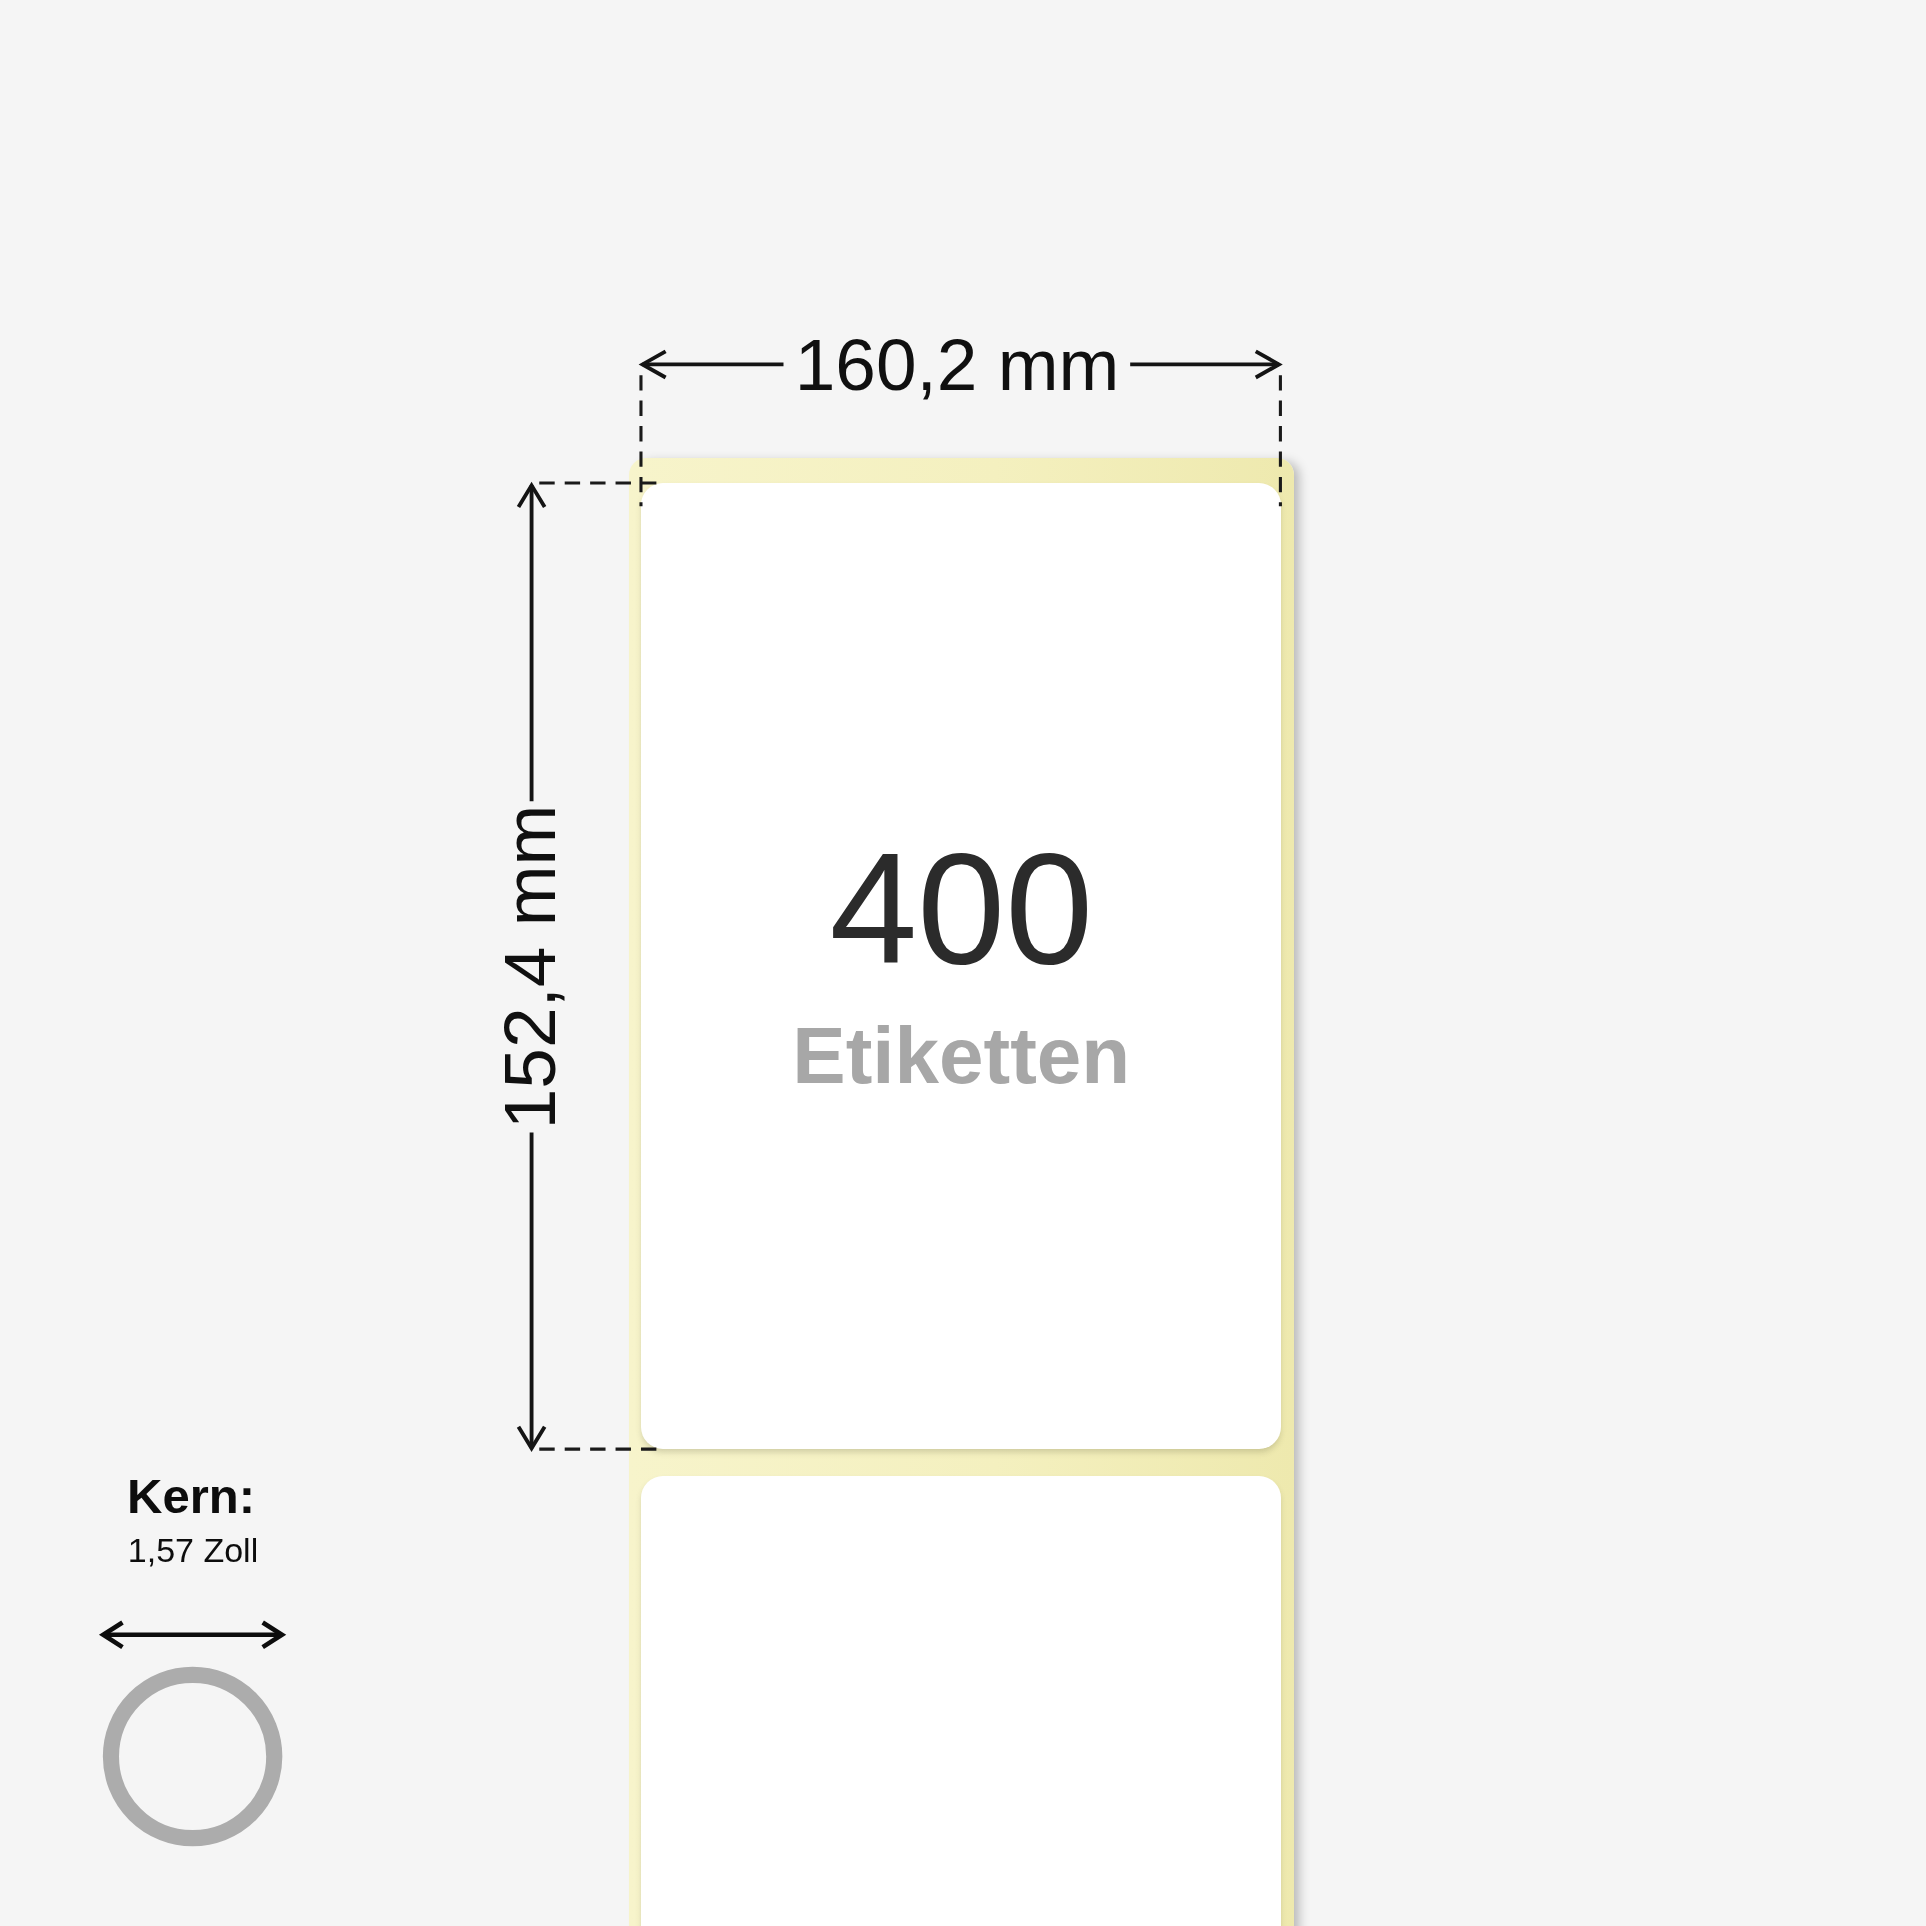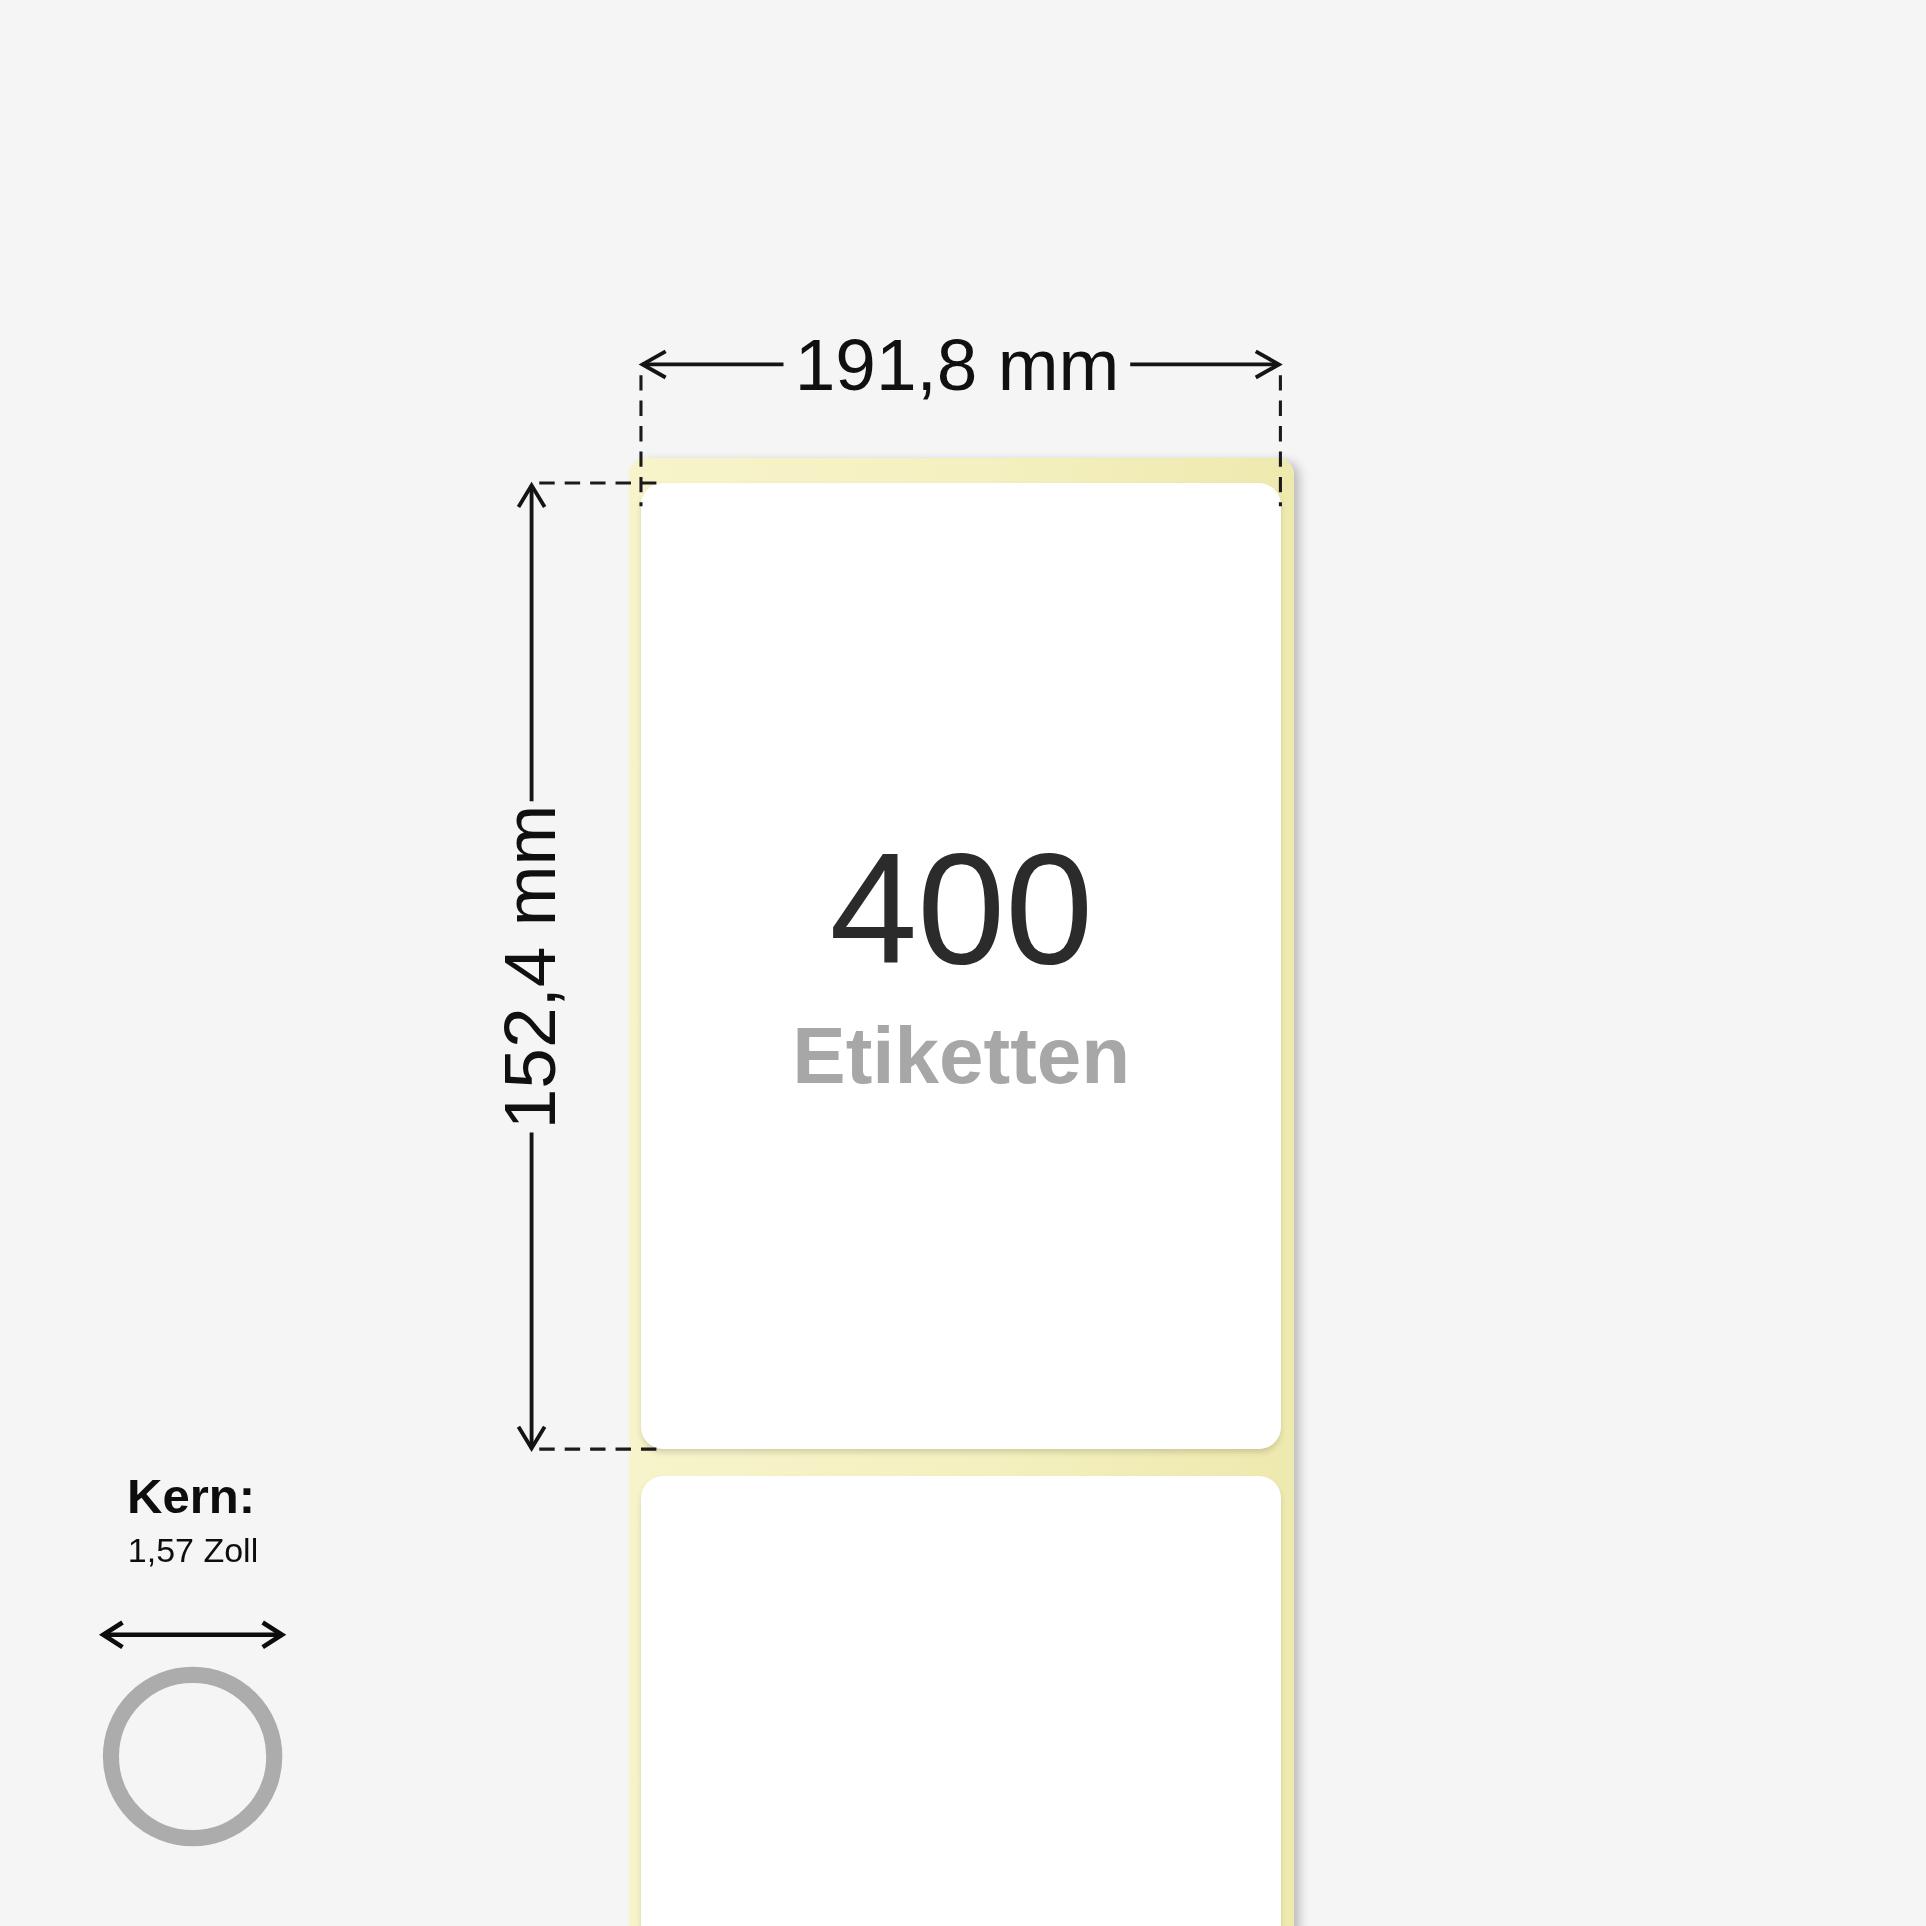--- a/index.html
+++ b/index.html
@@ -147,21 +147,21 @@
 
     <g stroke="#0d0d0d" fill="none" stroke-width="6">
       <line x1="134" y1="2122" x2="366" y2="2122"></line>
       <path d="M159 2106 L134 2122 L159 2138"></path>
       <path d="M341 2106 L366 2122 L341 2138"></path>
     </g>
 
     <circle cx="250" cy="2280" r="106" fill="none" stroke="#acacac" stroke-width="21"></circle>
   </svg>
 
-  <div class="annot-text dim-width">191,8 mm</div>
+  <div class="annot-text dim-width">160,2 mm</div>
 
   <div class="annot-text dim-height">152,4 mm</div>
 
   <div class="annot-text kern-title">Kern:</div>
 
   <div class="annot-text kern-size">1,57 Zoll</div>
 
 </div>
 
 

